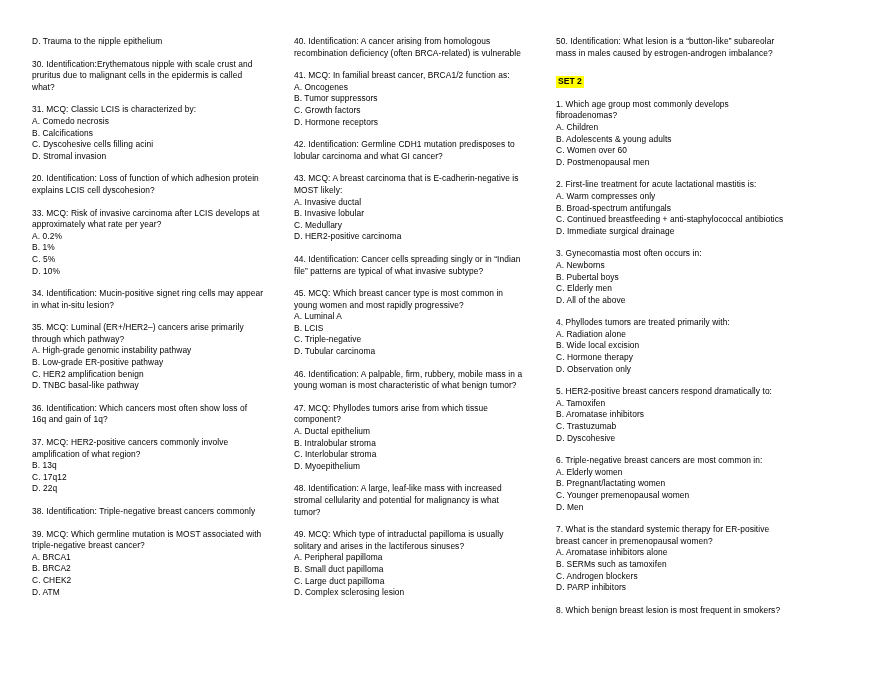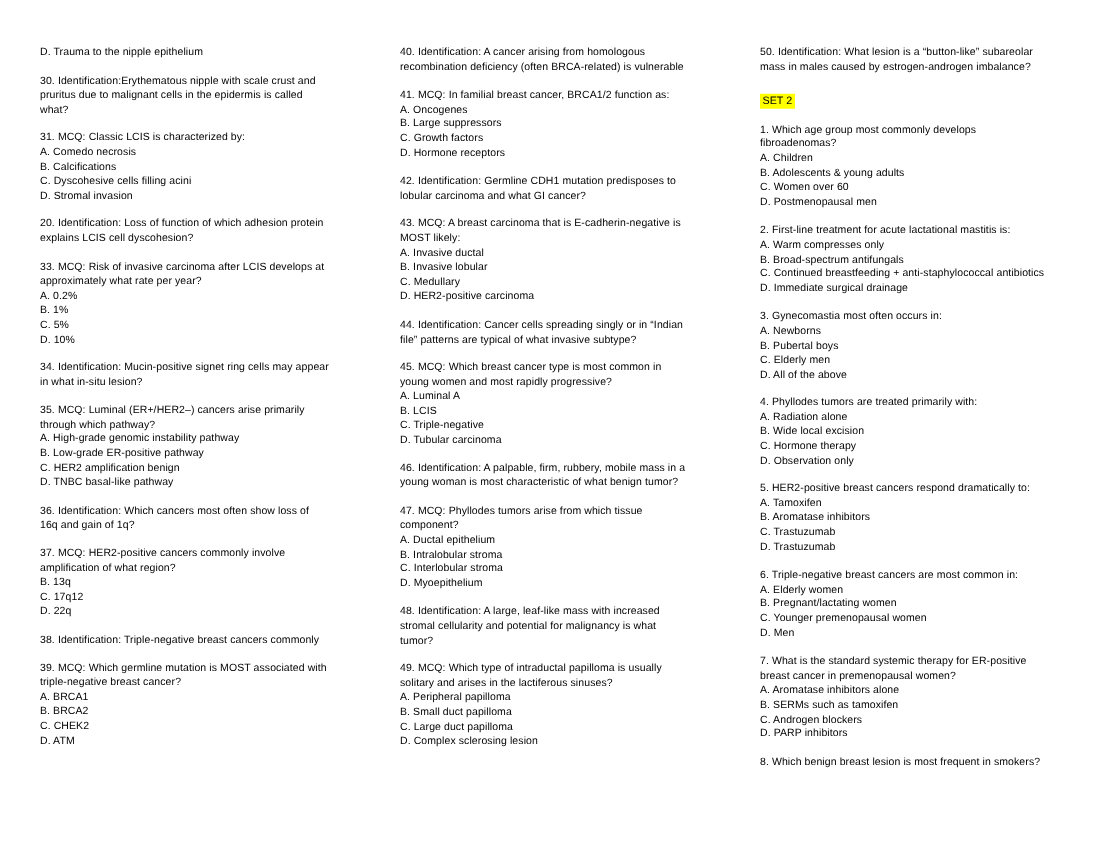--- a/index.html
+++ b/index.html
@@ -17,21 +17,20 @@
   #page {
     position: relative;
     width: 880px;
     height: 680px;
     box-sizing: border-box;
     padding: 36px 28px 10px 32px;
   }
   .columns {
     display: flex;
     flex-direction: row;
-    gap: 26px;
     height: 100%;
   }
   .col {
     width: 262px;
     flex: 0 0 262px;
   }
   .block {
     margin-bottom: 11px;
   }
   .line {
@@ -43,21 +42,21 @@
     font-size: 8.4px;
     line-height: 11.6px;
   }
   .opt {
     font-size: 8.4px;
     line-height: 11.6px;
   }
   .sethead {
     display: inline-block;
     font-size: 8.6px;
-    font-weight: normal;
+    font-weight: bold;
     line-height: 11.6px;
     background: #ffff00;
     padding: 0 2px;
     margin-bottom: 11px;
   }
 </style>
 </head>
 <body>
 
 <div id="page">
@@ -126,21 +125,21 @@
         </div>
       </div>
     <div class="col">
         <div class="block">
           <div class="line q">40. Identification: A cancer arising from homologous</div>
           <div class="line q">recombination deficiency (often BRCA-related) is vulnerable</div>
         </div>
         <div class="block">
           <div class="line q">41. MCQ: In familial breast cancer, BRCA1/2 function as:</div>
           <div class="line opt">A. Oncogenes</div>
-          <div class="line opt">B. Large suppressors</div>
+          <div class="line opt">B. Tumor suppressors</div>
           <div class="line opt">C. Growth factors</div>
           <div class="line opt">D. Hormone receptors</div>
         </div>
         <div class="block">
           <div class="line q">42. Identification: Germline CDH1 mutation predisposes to</div>
           <div class="line q">lobular carcinoma and what GI cancer?</div>
         </div>
         <div class="block">
           <div class="line q">43. MCQ: A breast carcinoma that is E-cadherin-negative is</div>
           <div class="line q">MOST likely:</div>
@@ -220,21 +219,21 @@
           <div class="line opt">A. Radiation alone</div>
           <div class="line opt">B. Wide local excision</div>
           <div class="line opt">C. Hormone therapy</div>
           <div class="line opt">D. Observation only</div>
         </div>
         <div class="block">
           <div class="line q">5. HER2-positive breast cancers respond dramatically to:</div>
           <div class="line opt">A. Tamoxifen</div>
           <div class="line opt">B. Aromatase inhibitors</div>
           <div class="line opt">C. Trastuzumab</div>
-          <div class="line opt">D. Trastuzumab</div>
+          <div class="line opt">D. Dyscohesive</div>
         </div>
         <div class="block">
           <div class="line q">6. Triple-negative breast cancers are most common in:</div>
           <div class="line opt">A. Elderly women</div>
           <div class="line opt">B. Pregnant/lactating women</div>
           <div class="line opt">C. Younger premenopausal women</div>
           <div class="line opt">D. Men</div>
         </div>
         <div class="block">
           <div class="line q">7. What is the standard systemic therapy for ER-positive</div>

